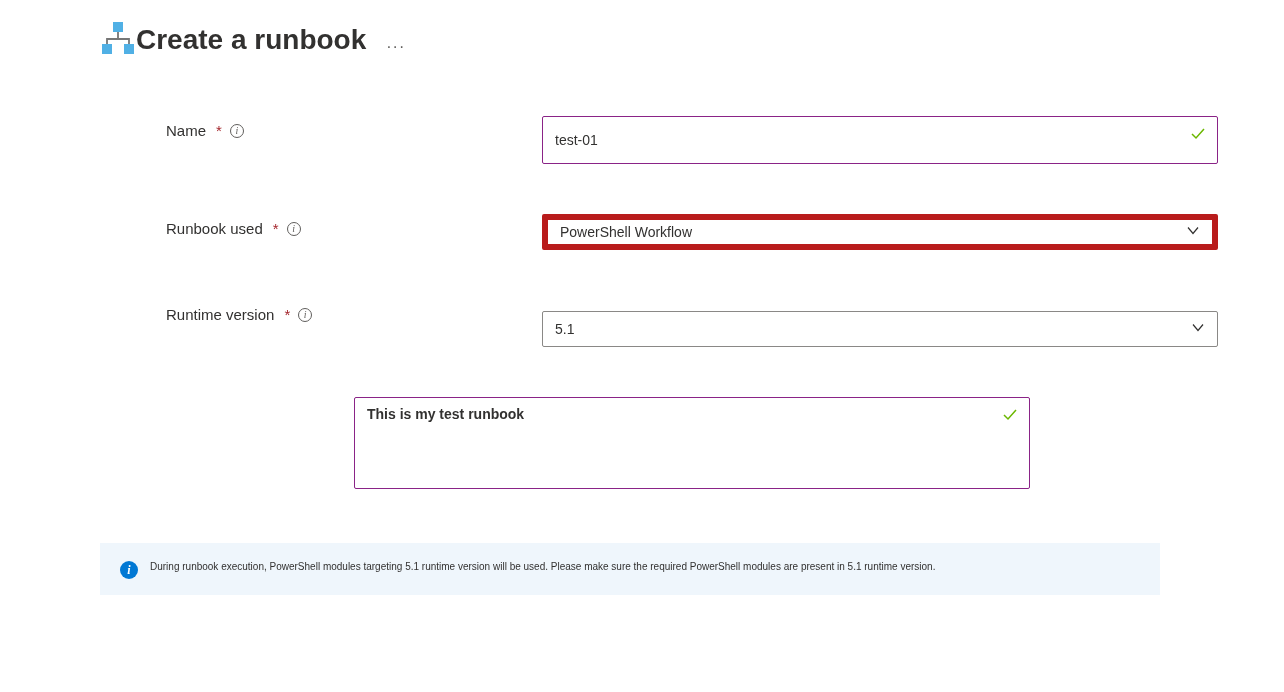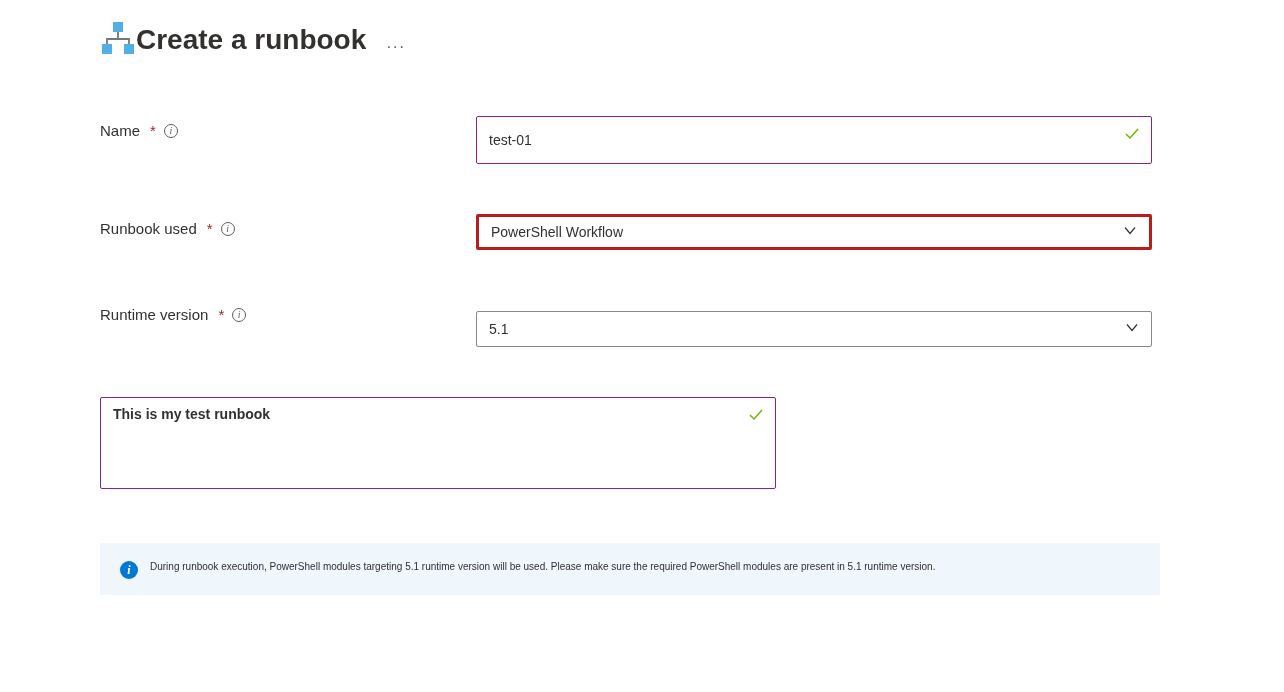--- a/index.html
+++ b/index.html
@@ -38,20 +38,21 @@
       color: #605e5c;
       font-size: 16px;
       margin-left: 20px;
       cursor: pointer;
       letter-spacing: 1px;
     }
     .form-row {
       display: flex;
       align-items: flex-start;
       margin-bottom: 50px;
+      justify-content: center;
     }
     .label-col {
       width: 376px;
       display: flex;
       align-items: center;
       gap: 8px;
       padding-top: 6px;
     }
     .field-label {
       font-size: 15px;
@@ -87,21 +88,21 @@
       border-radius: 2px;
       padding: 0 40px 0 12px;
       font-size: 14px;
       color: #323130;
       font-family: inherit;
       outline: none;
     }
     .select-input {
       width: 100%;
       height: 36px;
-      border: 3px solid #b91c1c;
+      border: 6px solid #b91c1c;
       border-radius: 2px;
       padding: 0 40px 0 12px;
       font-size: 14px;
       color: #323130;
       font-family: inherit;
       background: #fff;
       cursor: pointer;
       display: flex;
       align-items: center;
       position: relative;

